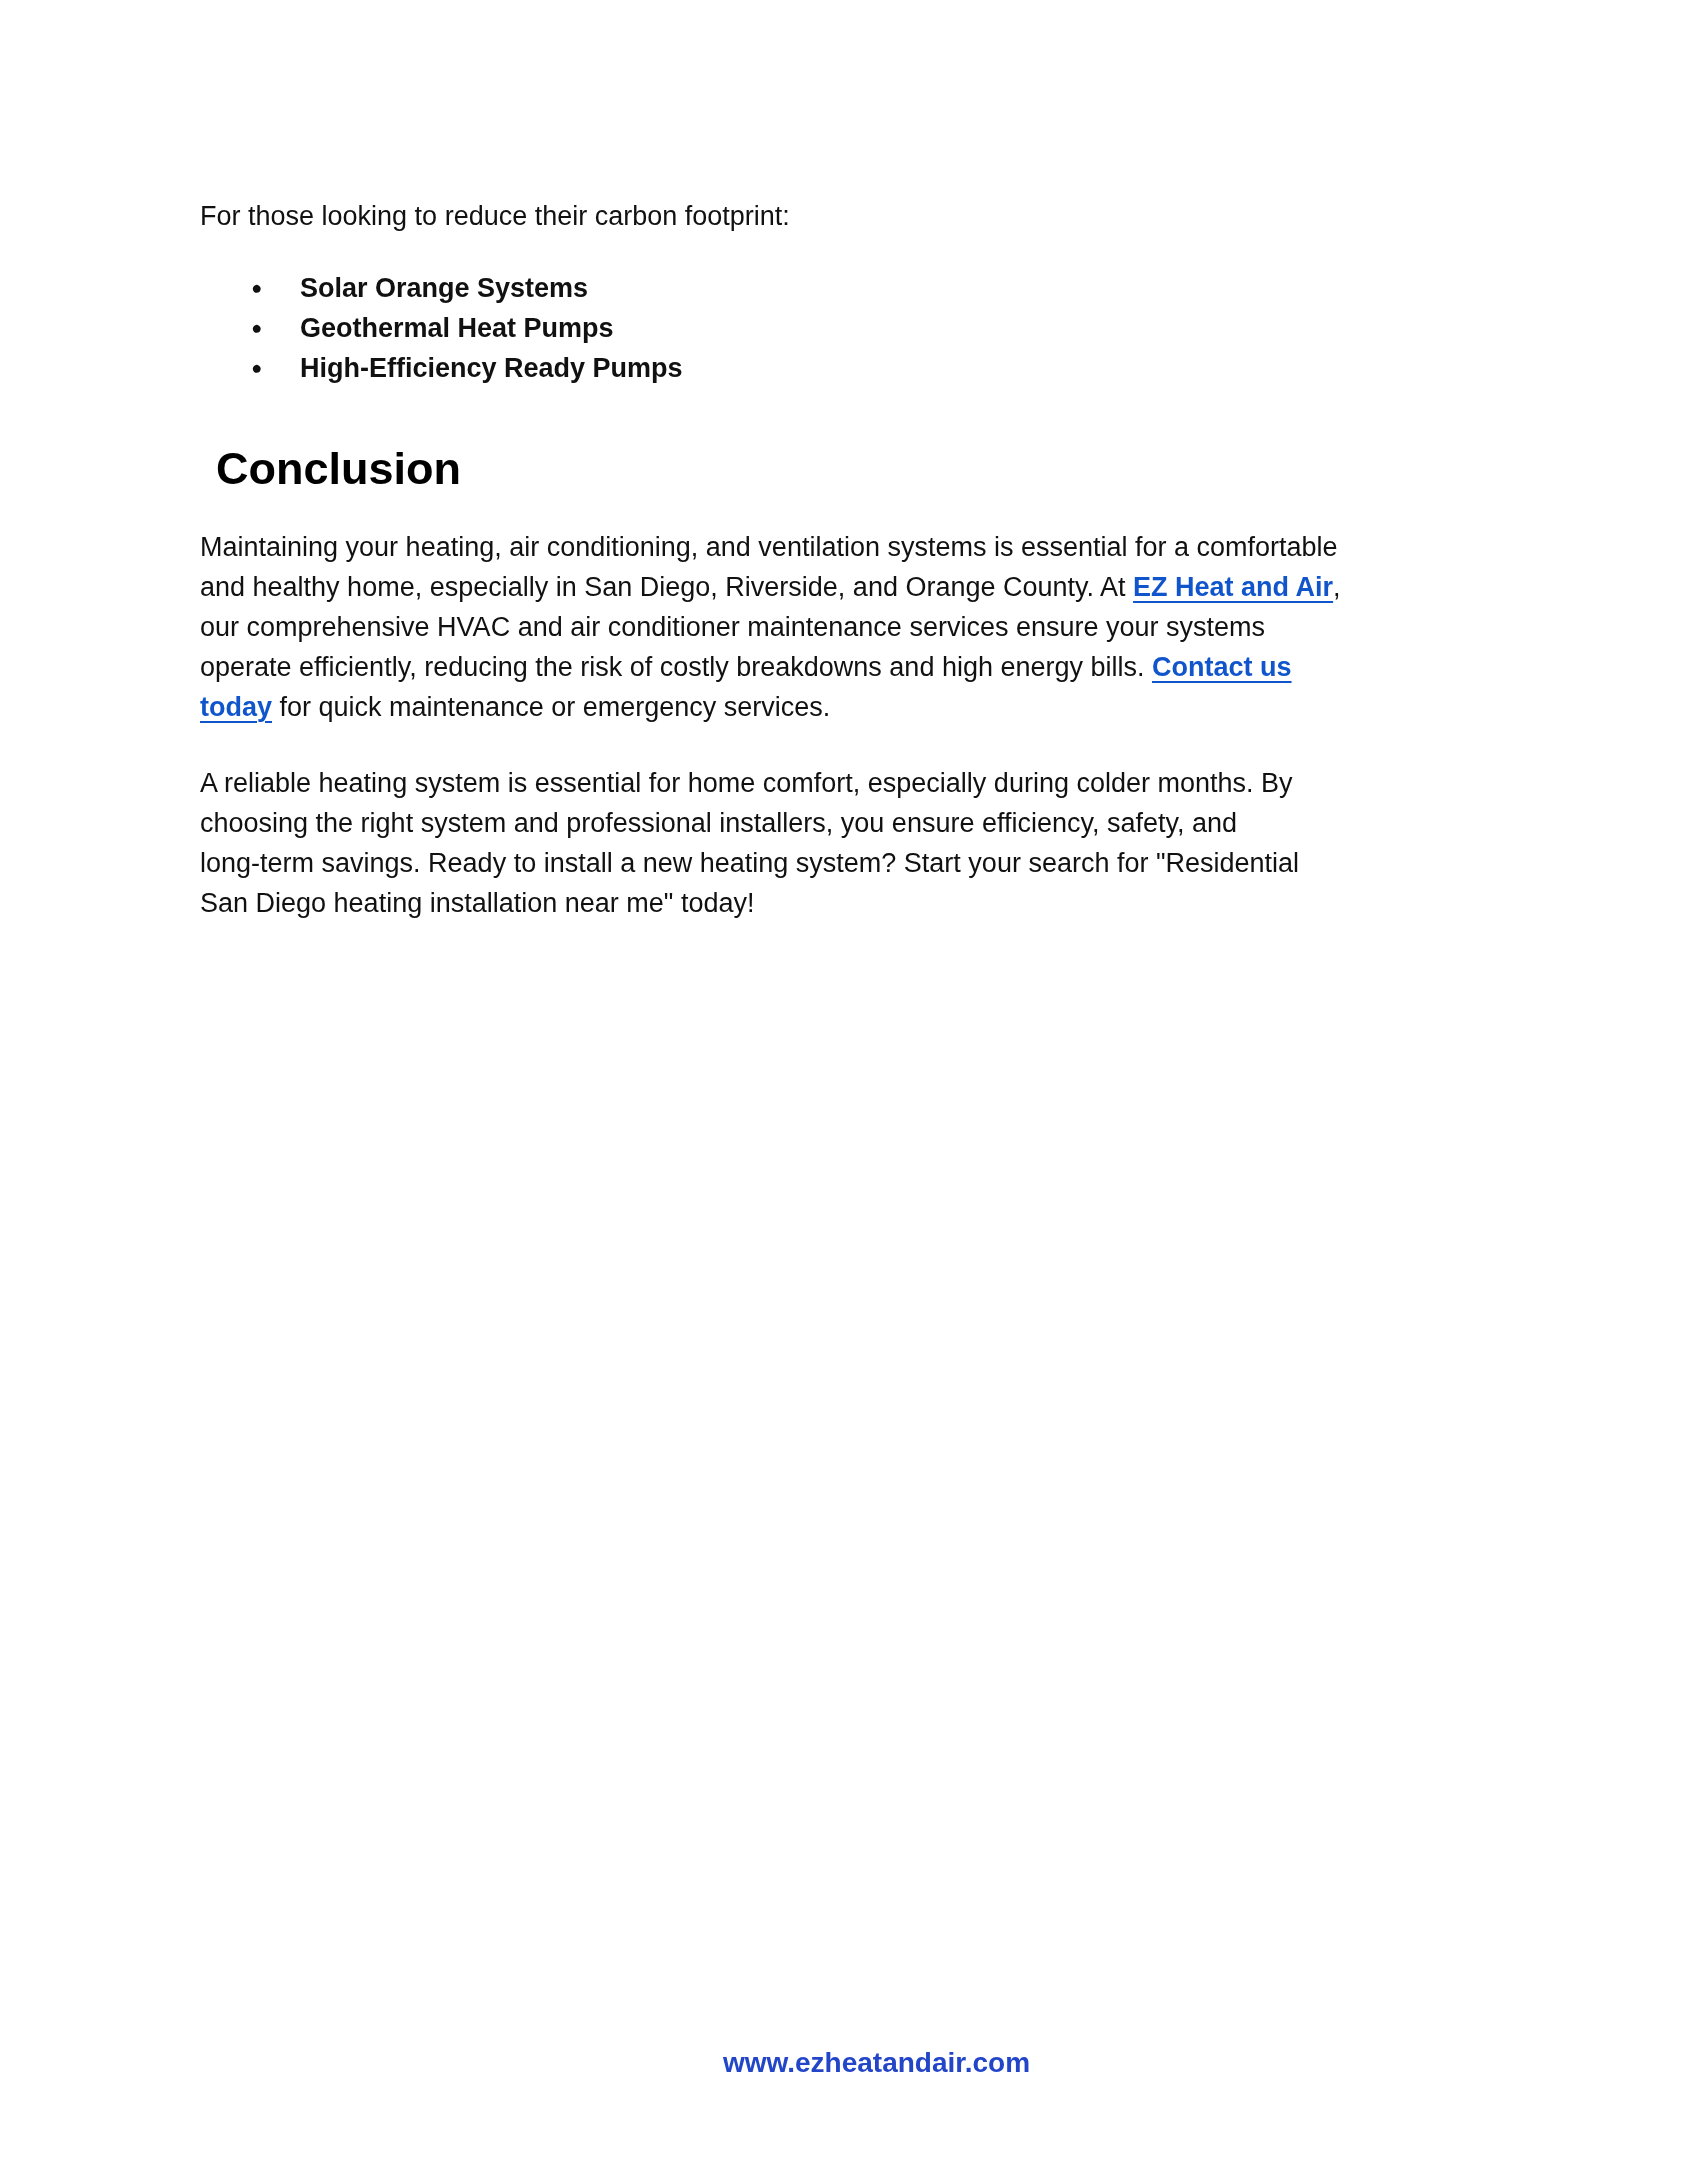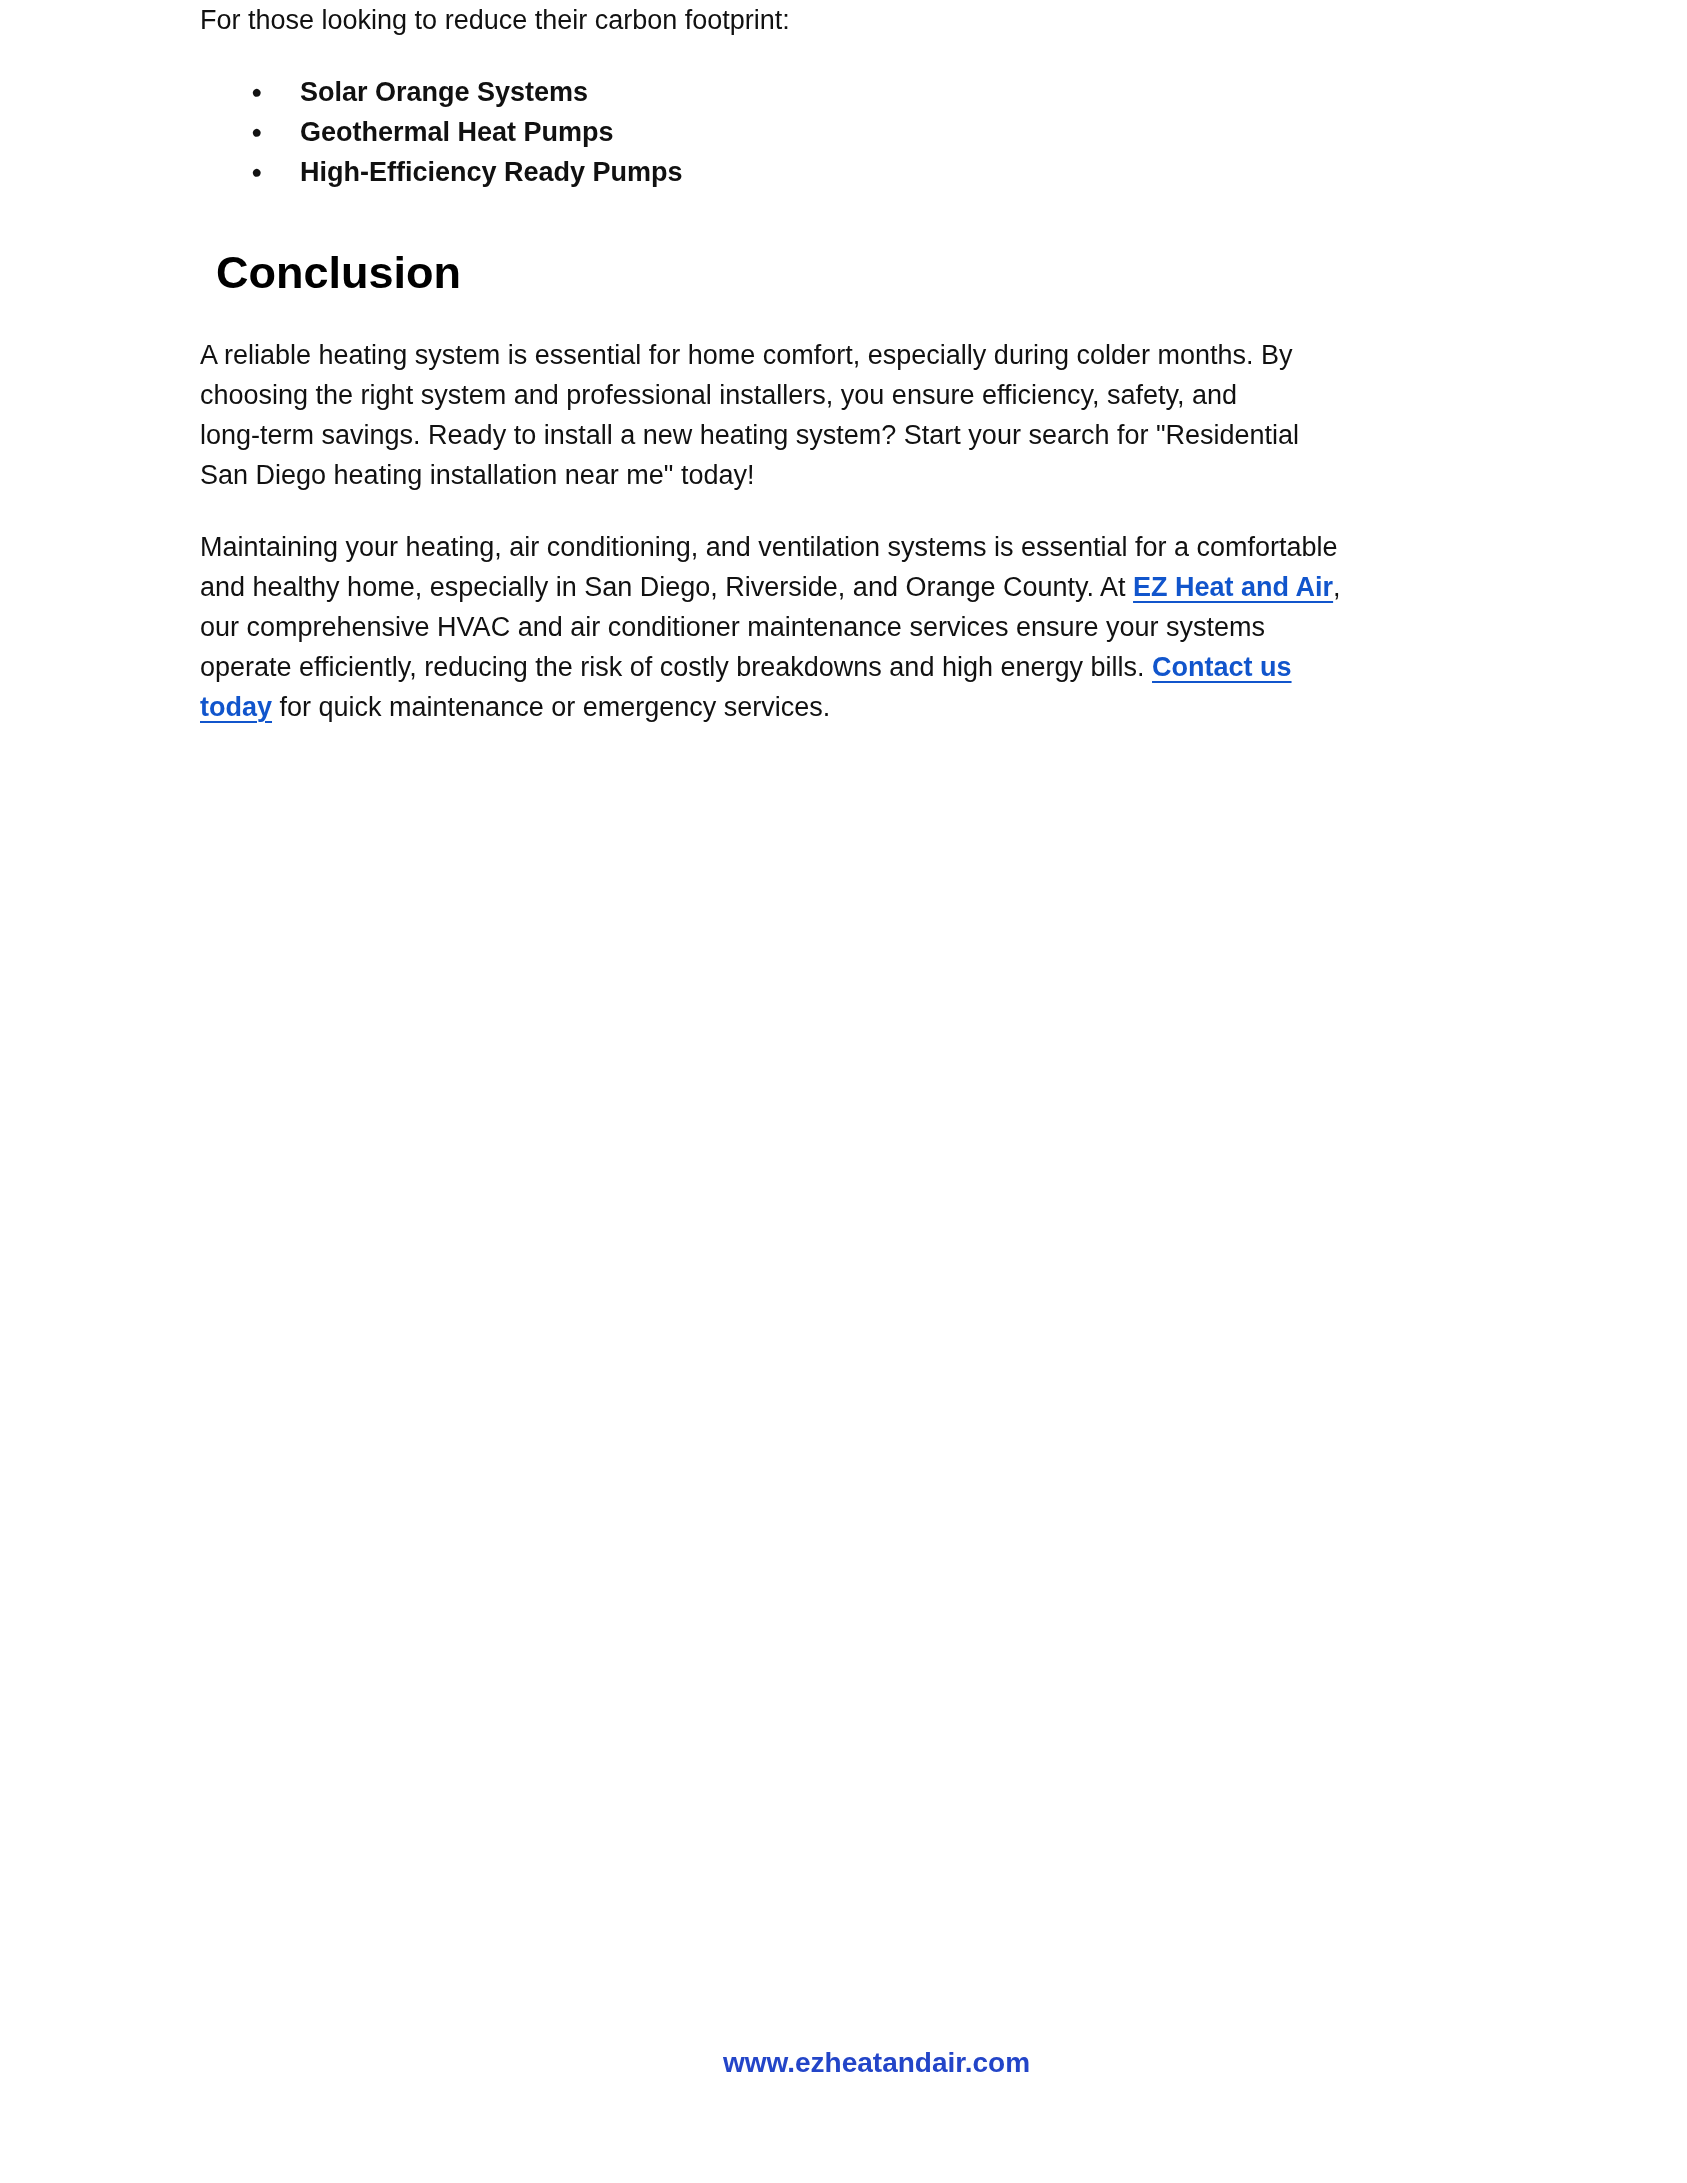--- a/index.html
+++ b/index.html
@@ -16,20 +16,21 @@
     background: #ffffff;
     font-family: "Liberation Sans", "DejaVu Sans", sans-serif;
     color: var(--text);
     overflow: hidden;
   }
   .content {
     position: absolute;
     left: 200px;
     top: 0;
     width: 1456px;
+    padding-top: 196px;
   }
   .body-text {
     margin: 0;
     font-size: 27px;
     line-height: 40px;
     color: var(--text);
   }
   .rich { white-space: pre; }
   .intro { white-space: normal; }
   .bullet-list { margin-top: 32px; }
@@ -100,30 +101,30 @@
         <span>Geothermal Heat Pumps</span>
       </div>
       <div class="bullet-item">
         <span class="bullet-dot">●</span>
         <span>High-Efficiency Ready Pumps</span>
       </div>
     </div>
 
     <h1 class="doc-heading">Conclusion</h1>
 
-    <p class="body-text rich p1"><span>A reliable heating system is essential for home comfort, especially during colder months. By
-choosing the right system and professional installers, you ensure efficiency, safety, and
-long-term savings. Ready to install a new heating system? Start your search for "Residential
-San Diego heating installation near me" today!</span></p>
-
     <p class="body-text rich p2"><span>Maintaining your heating, air conditioning, and ventilation systems is essential for a comfortable
 and healthy home, especially in San Diego, Riverside, and Orange County. At </span><a class="doc-link">EZ Heat and Air</a><span>,
 our comprehensive HVAC and air conditioner maintenance services ensure your systems
 operate efficiently, reducing the risk of costly breakdowns and high energy bills. </span><a class="doc-link">Contact us
 today</a><span> for quick maintenance or emergency services.</span></p>
+
+    <p class="body-text rich p1"><span>A reliable heating system is essential for home comfort, especially during colder months. By
+choosing the right system and professional installers, you ensure efficiency, safety, and
+long-term savings. Ready to install a new heating system? Start your search for "Residential
+San Diego heating installation near me" today!</span></p>
 
 
   </div>
 
   <div class="footer">
     <span class="footer-link">www.ezheatandair.com</span>
   </div>
 </div>
 
 

